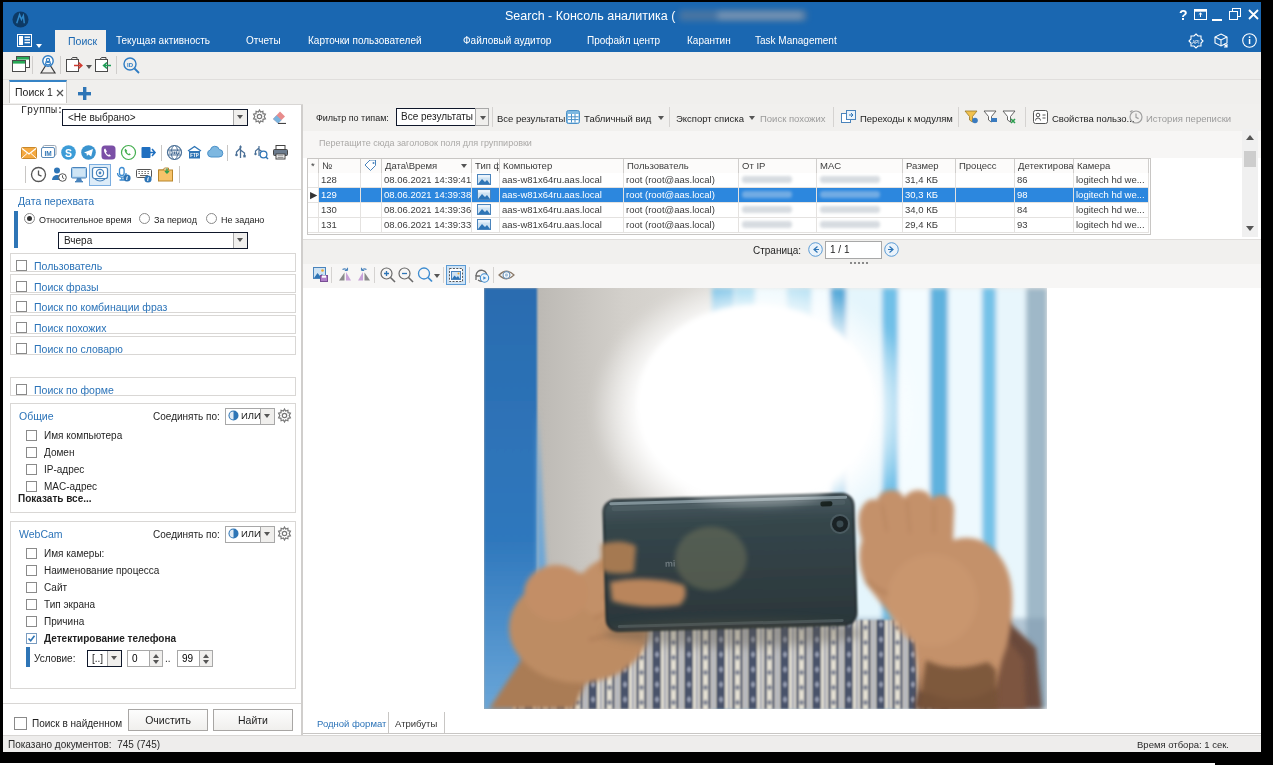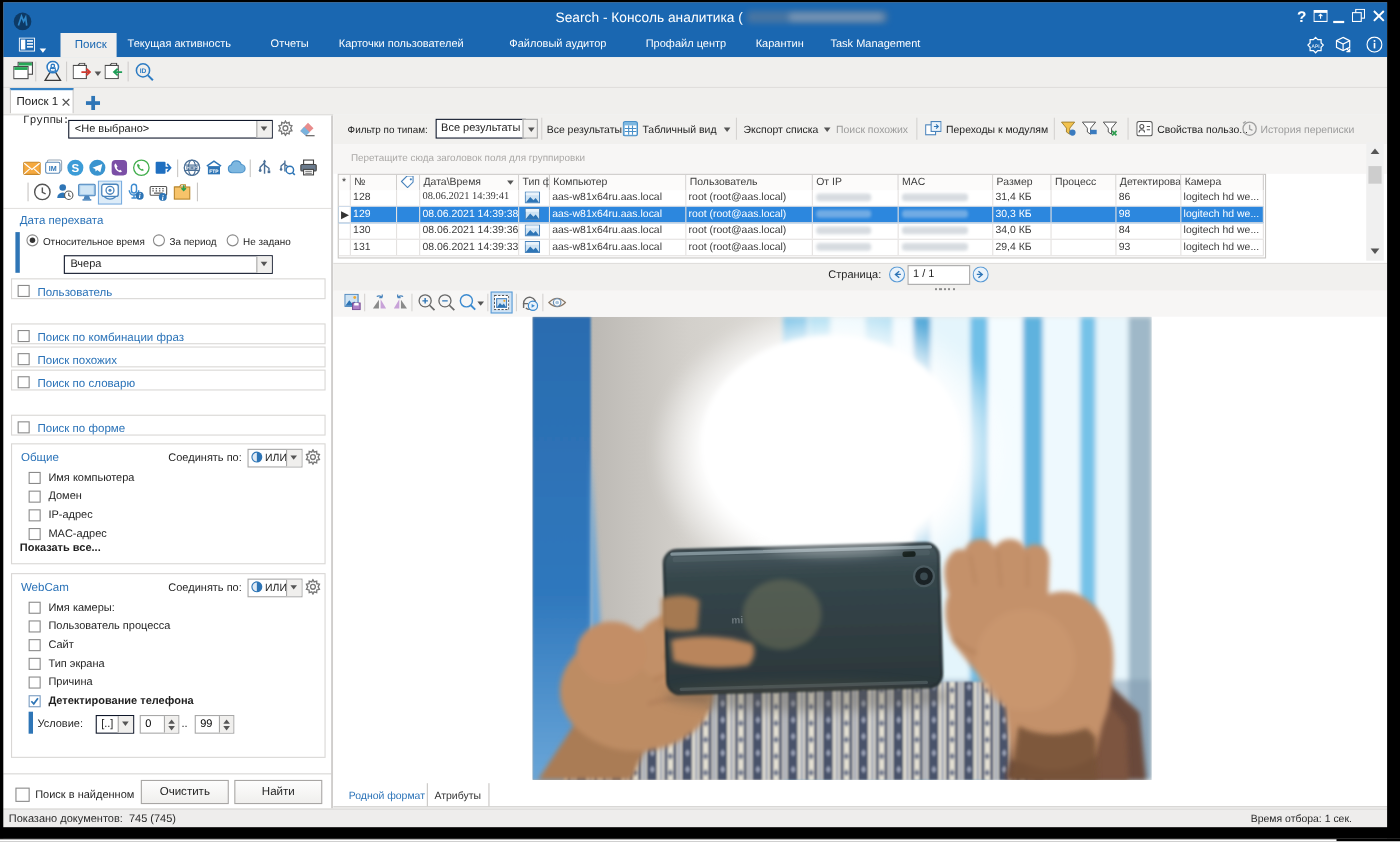--- a/index.html
+++ b/index.html
@@ -311,20 +311,21 @@
   <div class="radio abs" style="left:203px;top:108px;"></div>
   <div class="abs" style="left:218px;top:110px;font-size:9px;color:#1e1e1e;">Не задано</div>
   <div class="combo" style="left:55px;top:127px;width:188px;height:15px;">
       <span style="position:absolute;left:5px;top:2px;">Вчера</span>
       <span class="btn">
         <span class="arrow-d" style="left:3px;top:5px;"></span>
       </span>
     </div>
 
   <div class="cbrow" style="top:148px;"><span class="cb"></span><span class="lbl">Пользователь</span></div>
+  <div class="cbrow" style="top:169px;"><span class="cb"></span><span class="lbl">Поиск фразы</span></div>
   <div class="cbrow" style="top:189px;"><span class="cb"></span><span class="lbl">Поиск по комбинации фраз</span></div>
   <div class="cbrow" style="top:210px;"><span class="cb"></span><span class="lbl">Поиск похожих</span></div>
   <div class="cbrow" style="top:231px;"><span class="cb"></span><span class="lbl">Поиск по словарю</span></div>
   <div class="cbrow" style="top:272px;"><span class="cb"></span><span class="lbl">Поиск по форме</span></div>
 
   <div class="abs secbox" style="top:298px;height:108px;">
     <div class="abs" style="left:8px;top:6px;font-size:10.5px;color:#2b73b8;">Общие</div>
     <div class="abs t11" style="left:142px;top:7px;">Соединять по:</div>
     <div class="orcombo abs" style="left:214px;top:4px;"><svg width="11" height="11" viewBox="0 0 11 11" style="margin:1px 2px 0 2px">
           <circle cx="5.5" cy="5.5" r="5" fill="#2e75b6"></circle>
@@ -350,21 +351,21 @@
           <circle cx="5.5" cy="5.5" r="5" fill="#2e75b6"></circle>
           <path d="M5.5 1.5 a4 4 0 0 0 0 8 Z" fill="#fff" opacity=".85"></path>
         </svg><span style="position:relative;top:-2px;font-size:9.5px;">ИЛИ</span><span class="orbtn">
           <span class="arrow-d" style="left:3px;top:5px;"></span>
         </span></div>
     <svg class="abs gearicon" style="left:266px;top:4px" width="15" height="15" viewBox="0 0 15 15">
         <path d="M7.5 1 L8.6 3 L10.9 2.3 L11 4.7 L13.4 5.2 L12.2 7.5 L13.4 9.8 L11 10.3 L10.9 12.7 L8.6 12 L7.5 14 L6.4 12 L4.1 12.7 L4 10.3 L1.6 9.8 L2.8 7.5 L1.6 5.2 L4 4.7 L4.1 2.3 L6.4 3 Z" fill="none" stroke="#777" stroke-width="1.2"></path>
         <circle cx="7.5" cy="7.5" r="2.2" fill="none" stroke="#777" stroke-width="1.2"></circle>
       </svg>
     <div class="abs" style="left:5px;top:22px;"><span class="cb"></span><span class="clbl">Имя камеры:</span></div>
-    <div class="abs" style="left:5px;top:39px;"><span class="cb"></span><span class="clbl">Пользователь процесса</span></div>
+    <div class="abs" style="left:5px;top:39px;"><span class="cb"></span><span class="clbl">Наименование процесса</span></div>
     <div class="abs" style="left:5px;top:56px;"><span class="cb"></span><span class="clbl">Сайт</span></div>
     <div class="abs" style="left:5px;top:73px;"><span class="cb"></span><span class="clbl">Тип экрана</span></div>
     <div class="abs" style="left:5px;top:90px;"><span class="cb"></span><span class="clbl">Причина</span></div>
     <div class="abs" style="left:5px;top:107px;"><span class="cbc"><svg width="9" height="9" viewBox="0 0 9 9">
             <path d="M1.5 4.5 L3.7 6.8 L7.5 1.8" stroke="#2e75b6" stroke-width="1.6" fill="none"></path>
           </svg></span><span class="clbl" style="font-weight:bold;color:#1e1e1e;">Детектирование телефона</span></div>
     <div class="abs" style="left:15px;top:125px;width:3.5px;height:20px;background:#2e75b6"></div>
     <div class="abs t11" style="left:23px;top:131px;">Условие:</div>
     <div class="combo" style="left:76px;top:128px;width:33px;height:15px;">
         <span style="position:absolute;left:4px;top:2px;">[..]</span>
@@ -470,21 +471,21 @@
     <div class="gh" style="left:431px;width:78px;">От IP</div>
     <div class="gh" style="left:509px;width:86px;">MAC</div>
     <div class="gh" style="left:595px;width:53px;">Размер</div>
     <div class="gh" style="left:648px;width:59px;">Процесс</div>
     <div class="gh" style="left:707px;width:59px;">Детектирова</div>
     <div class="gh" style="left:766px;width:75px;">Камера</div>
     <div class="grow" style="top:14px;">
       <div class="gc" style="left:0;width:11px;"></div>
         <div class="gc" style="left:11px;width:42px;">128</div>
         <div class="gc" style="left:53px;width:21px;"></div>
-        <div class="gc" style="left:74px;width:90px;font-family:Liberation Serif, serif;">08.06.2021 14:39:41</div>
+        <div class="gc" style="left:74px;width:90px;">08.06.2021 14:39:41</div>
         <div class="gc" style="left:164px;width:28px;"><svg width="14" height="11" viewBox="0 0 14 11" style="margin-left:3px">
             <rect x="0.5" y="0.5" width="13" height="10" fill="#cfe3f3" stroke="#4a84bc"></rect>
             <path d="M1 10 L5 5 L8 8 L10 6 L13 10 Z" fill="#2e75b6"></path>
             <rect x="1" y="1" width="12" height="2.5" fill="#eaf3fb"></rect>
           </svg></div>
         <div class="gc" style="left:192px;width:124px;">aas-w81x64ru.aas.local</div>
         <div class="gc" style="left:316px;width:115px;">root (root@aas.local)</div>
         <div class="gc" style="left:431px;width:78px;">
           <span class="blurpill" style="left:3px;width:50px;"></span>
         </div>

